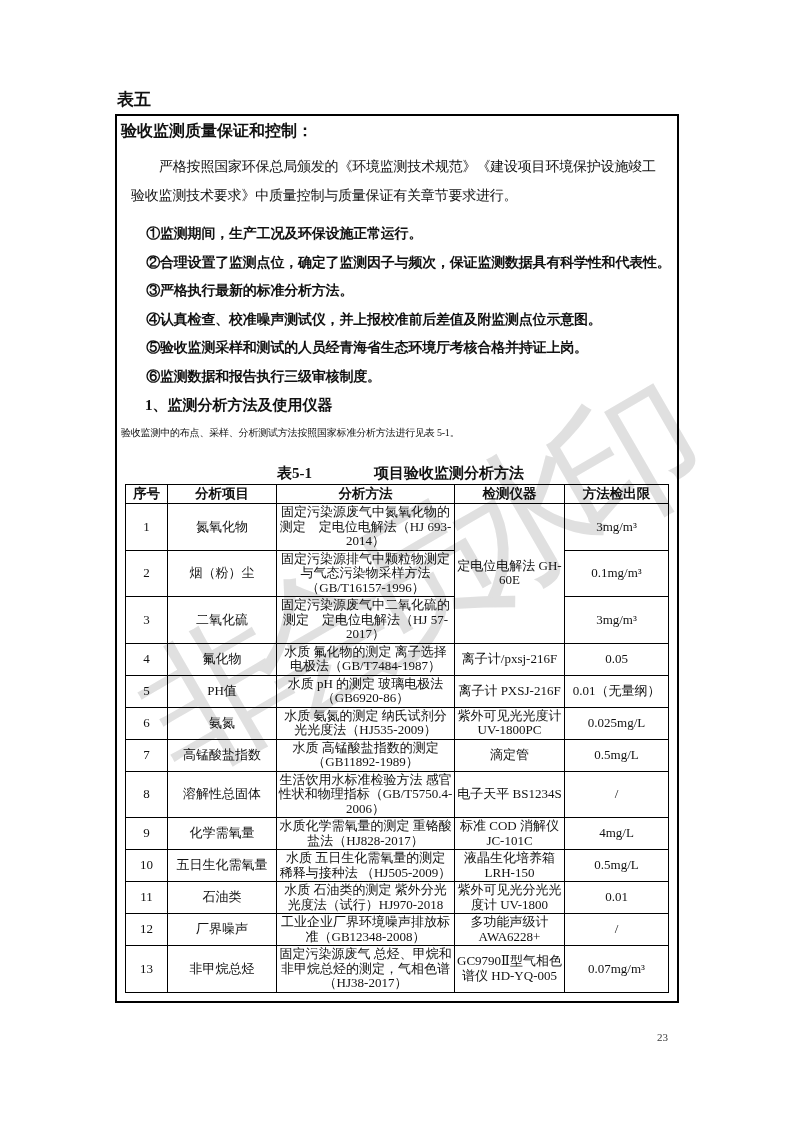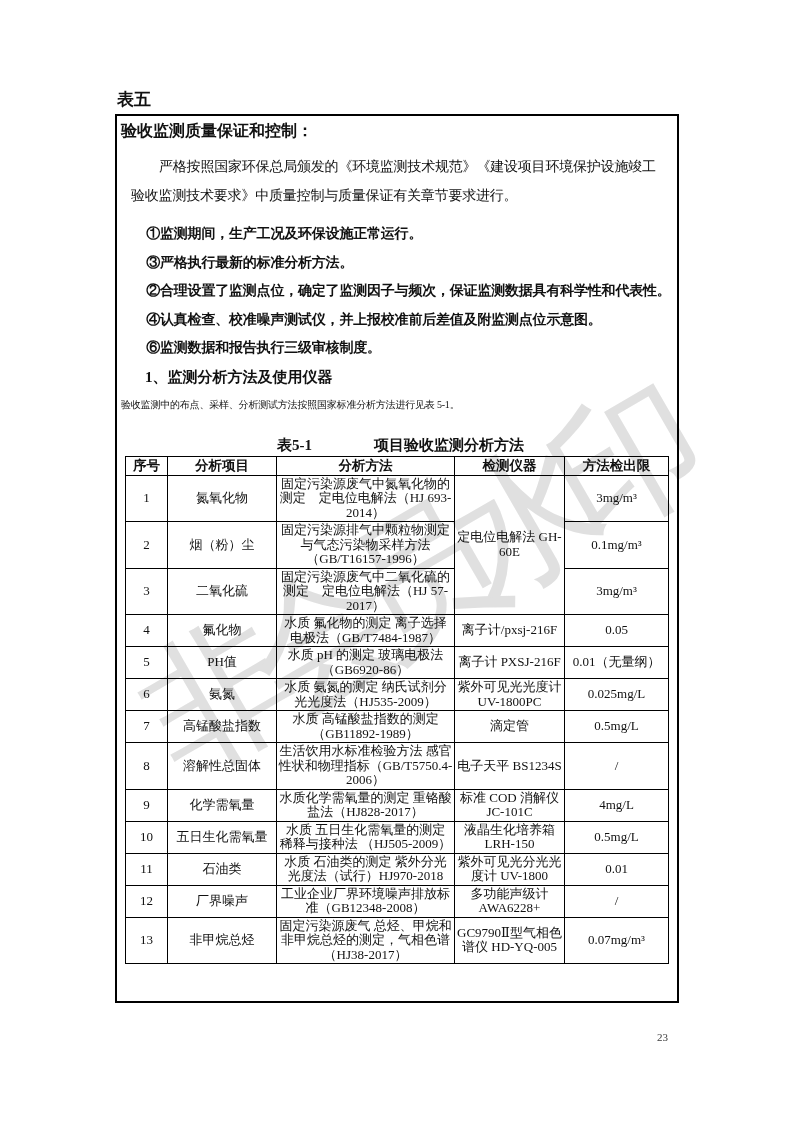--- a/index.html
+++ b/index.html
@@ -93,23 +93,24 @@
 <div class="page">
 
   <div class="watermark">非会员水印</div>
 
   <div class="doc-title">表五</div>
 
   <div class="main-box">
     <p class="box-heading">验收监测质量保证和控制：</p>
     <p class="para">严格按照国家环保总局颁发的《环境监测技术规范》《建设项目环境保护设施竣工验收监测技术要求》中质量控制与质量保证有关章节要求进行。</p>
     <p class="item">①监测期间，生产工况及环保设施正常运行。</p>
+    <p class="item">②合理设置了监测点位，确定了监测因子与频次，保证监测数据具有科学性和代表性。</p>
     <p class="item">③严格执行最新的标准分析方法。</p>
-    <p class="item">②合理设置了监测点位，确定了监测因子与频次，保证监测数据具有科学性和代表性。</p>
     <p class="item">④认真检查、校准噪声测试仪，并上报校准前后差值及附监测点位示意图。</p>
+    <p class="item">⑤验收监测采样和测试的人员经青海省生态环境厅考核合格并持证上岗。</p>
     <p class="item">⑥监测数据和报告执行三级审核制度。</p>
     <p class="sub-heading">1、监测分析方法及使用仪器</p>
     <p class="intro">验收监测中的布点、采样、分析测试方法按照国家标准分析方法进行见表 5-1。</p>
 
     <div class="caption">
       <span class="cap-label">表5-1</span>
       <span class="cap-title">项目验收监测分析方法</span>
     </div>
 
     <table class="analysis">

